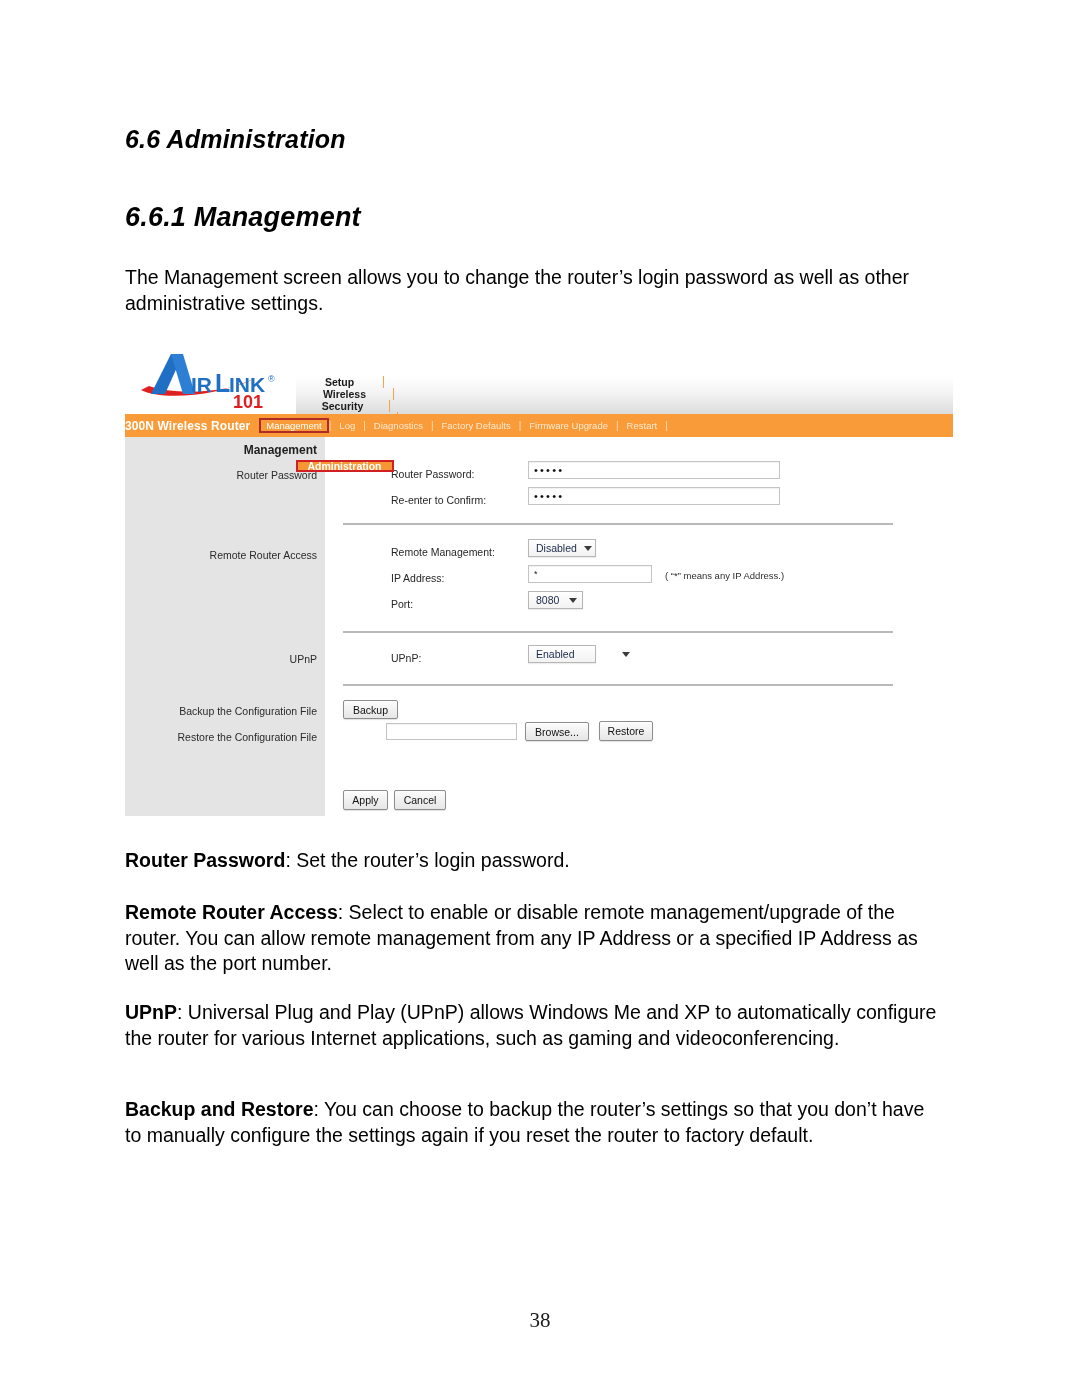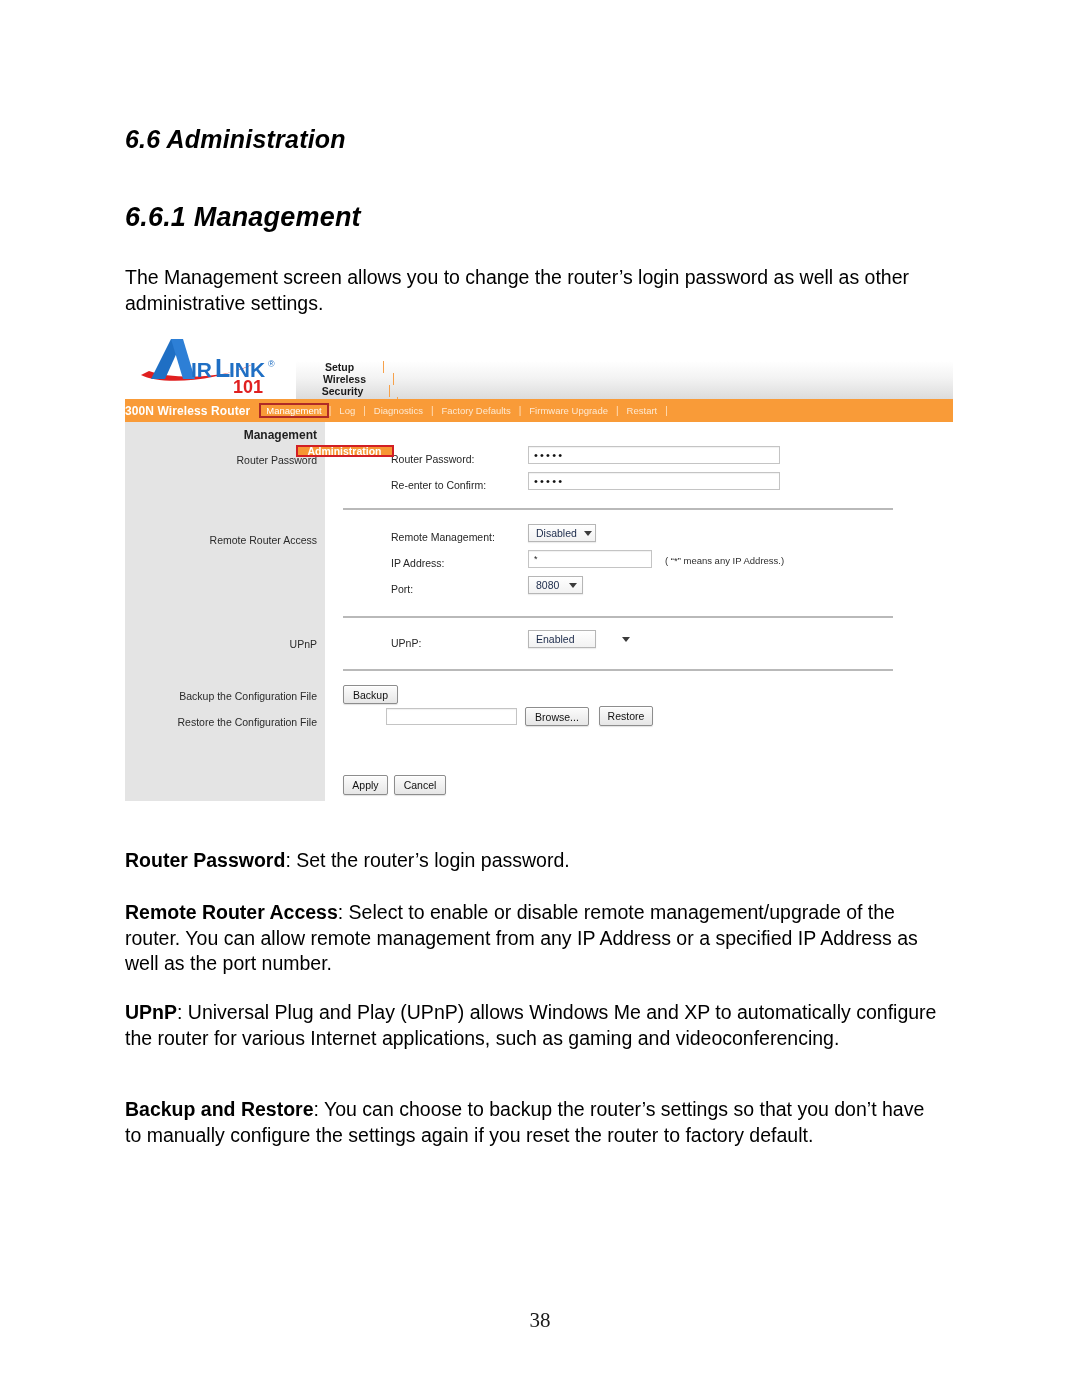--- a/index.html
+++ b/index.html
@@ -60,21 +60,21 @@
     text-align: center;
     font-family: "Liberation Serif", serif;
     font-size: 21px;
     color: #1a1a1a;
   }
 
   
   .shot {
     position: absolute;
     left: 125px;
-    top: 329px;
+    top: 344px;
     width: 828px;
     height: 472px;
     background: #22c55e;
     font-family: "Liberation Sans", sans-serif;
     overflow: hidden;
   }
 
   
   .shot-head {
     position: absolute;

